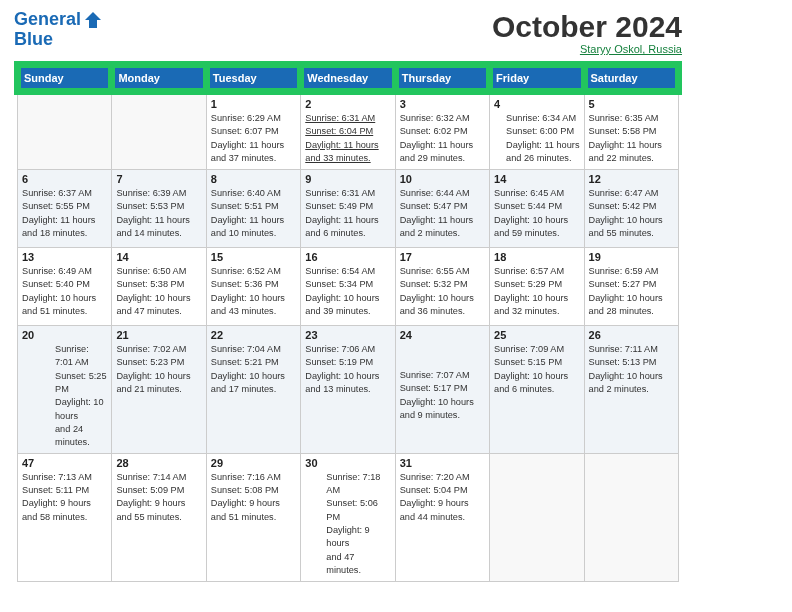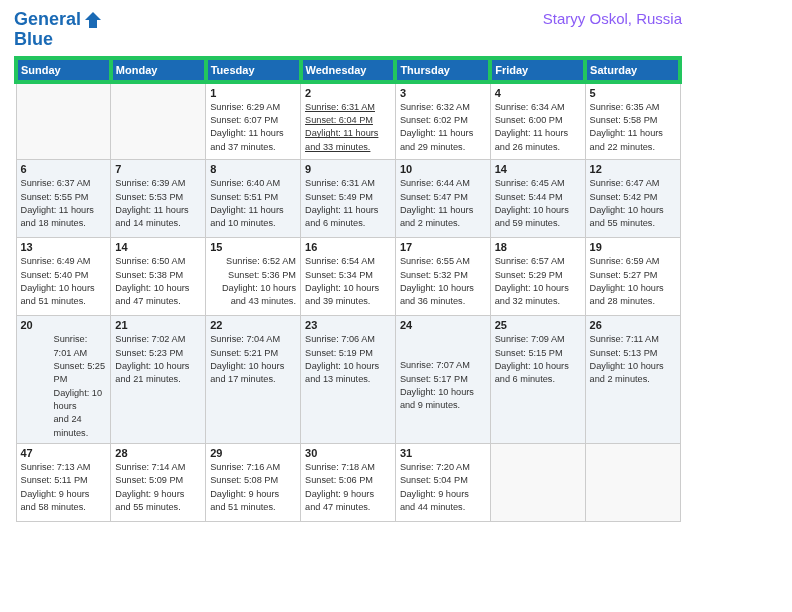--- a/index.html
+++ b/index.html
@@ -42,35 +42,36 @@
     .title-block {
       text-align: right;
     }
     .cal-title {
       font-size: 30px;
       font-weight: bold;
       color: #333;
       line-height: 1.1;
     }
     .cal-subtitle {
-      font-size: 15px;
-      color: #8b5cf6;
+      font-size: 11px;
+      color: #15803d;
+      text-decoration: underline;
     }
     .calendar {
       width: 100%;
       border-collapse: collapse;
       table-layout: fixed;
     }
     .calendar th {
       background: #1a6ab5;
       color: #fff;
       font-size: 11px;
       font-weight: bold;
       padding: 4px 3px;
-      border: 4px solid #22c55e;
+      border: 7px solid #22c55e;
       text-align: left;
     }
     .calendar td {
       border: 1px solid #ccc;
       vertical-align: top;
       padding: 3px 4px;
       font-size: 9.2px;
       color: #333;
       height: 78px;
       background: #fff;
@@ -104,20 +105,21 @@
             <span>General</span>
           </span>
           <svg class="logo-icon" viewBox="0 0 20 20">
             <polygon points="10,2 18,10 14,10 14,18 6,18 6,10 2,10" fill="#1a6ab5"></polygon>
           </svg>
         </div>
         <div class="logo-text" style="color:#1a6ab5;">Blue</div>
       </div>
     </div>
     <div class="title-block">
+      <div class="cal-title">October 2024</div>
       <div class="cal-subtitle">Staryy Oskol, Russia</div>
     </div>
   </div>
 
   <table class="calendar">
     <thead>
       <tr>
         <th>Sunday</th>
         <th>Monday</th>
         <th>Tuesday</th>
@@ -147,21 +149,21 @@
           </td>
           <td>
             <div class="day-num">3</div>
             <div class="day-info" style="white-space: pre-line;">Sunrise: 6:32 AM
 Sunset: 6:02 PM
 Daylight: 11 hours
 and 29 minutes.</div>
           </td>
           <td>
             <div class="day-num">4</div>
-            <div class="day-info" style="white-space: pre-line;">Sunrise: 6:34 AM
+            <div class="day-info" style="white-space: pre-line; margin-left: 12px;">Sunrise: 6:34 AM
 Sunset: 6:00 PM
 Daylight: 11 hours
 and 26 minutes.</div>
           </td>
           <td>
             <div class="day-num">5</div>
             <div class="day-info" style="white-space: pre-line;">Sunrise: 6:35 AM
 Sunset: 5:58 PM
 Daylight: 11 hours
 and 22 minutes.</div>
@@ -228,21 +230,21 @@
           </td>
           <td>
             <div class="day-num">14</div>
             <div class="day-info" style="white-space: pre-line;">Sunrise: 6:50 AM
 Sunset: 5:38 PM
 Daylight: 10 hours
 and 47 minutes.</div>
           </td>
           <td>
             <div class="day-num">15</div>
-            <div class="day-info" style="white-space: pre-line; text-align: right;">Sunrise: 6:52 AM
+            <div class="day-info" style="white-space: pre-line;">Sunrise: 6:52 AM
 Sunset: 5:36 PM
 Daylight: 10 hours
 and 43 minutes.</div>
           </td>
           <td>
             <div class="day-num">16</div>
             <div class="day-info" style="white-space: pre-line;">Sunrise: 6:54 AM
 Sunset: 5:34 PM
 Daylight: 10 hours
 and 39 minutes.</div>
@@ -337,21 +339,21 @@
           </td>
           <td>
             <div class="day-num">29</div>
             <div class="day-info" style="white-space: pre-line;">Sunrise: 7:16 AM
 Sunset: 5:08 PM
 Daylight: 9 hours
 and 51 minutes.</div>
           </td>
           <td>
             <div class="day-num">30</div>
-            <div class="day-info" style="white-space: pre-line;">Sunrise: 7:18 AM
+            <div class="day-info" style="white-space: pre-line; margin-left: 21px;">Sunrise: 7:18 AM
 Sunset: 5:06 PM
 Daylight: 9 hours
 and 47 minutes.</div>
           </td>
           <td>
             <div class="day-num">31</div>
             <div class="day-info" style="white-space: pre-line;">Sunrise: 7:20 AM
 Sunset: 5:04 PM
 Daylight: 9 hours
 and 44 minutes.</div>

